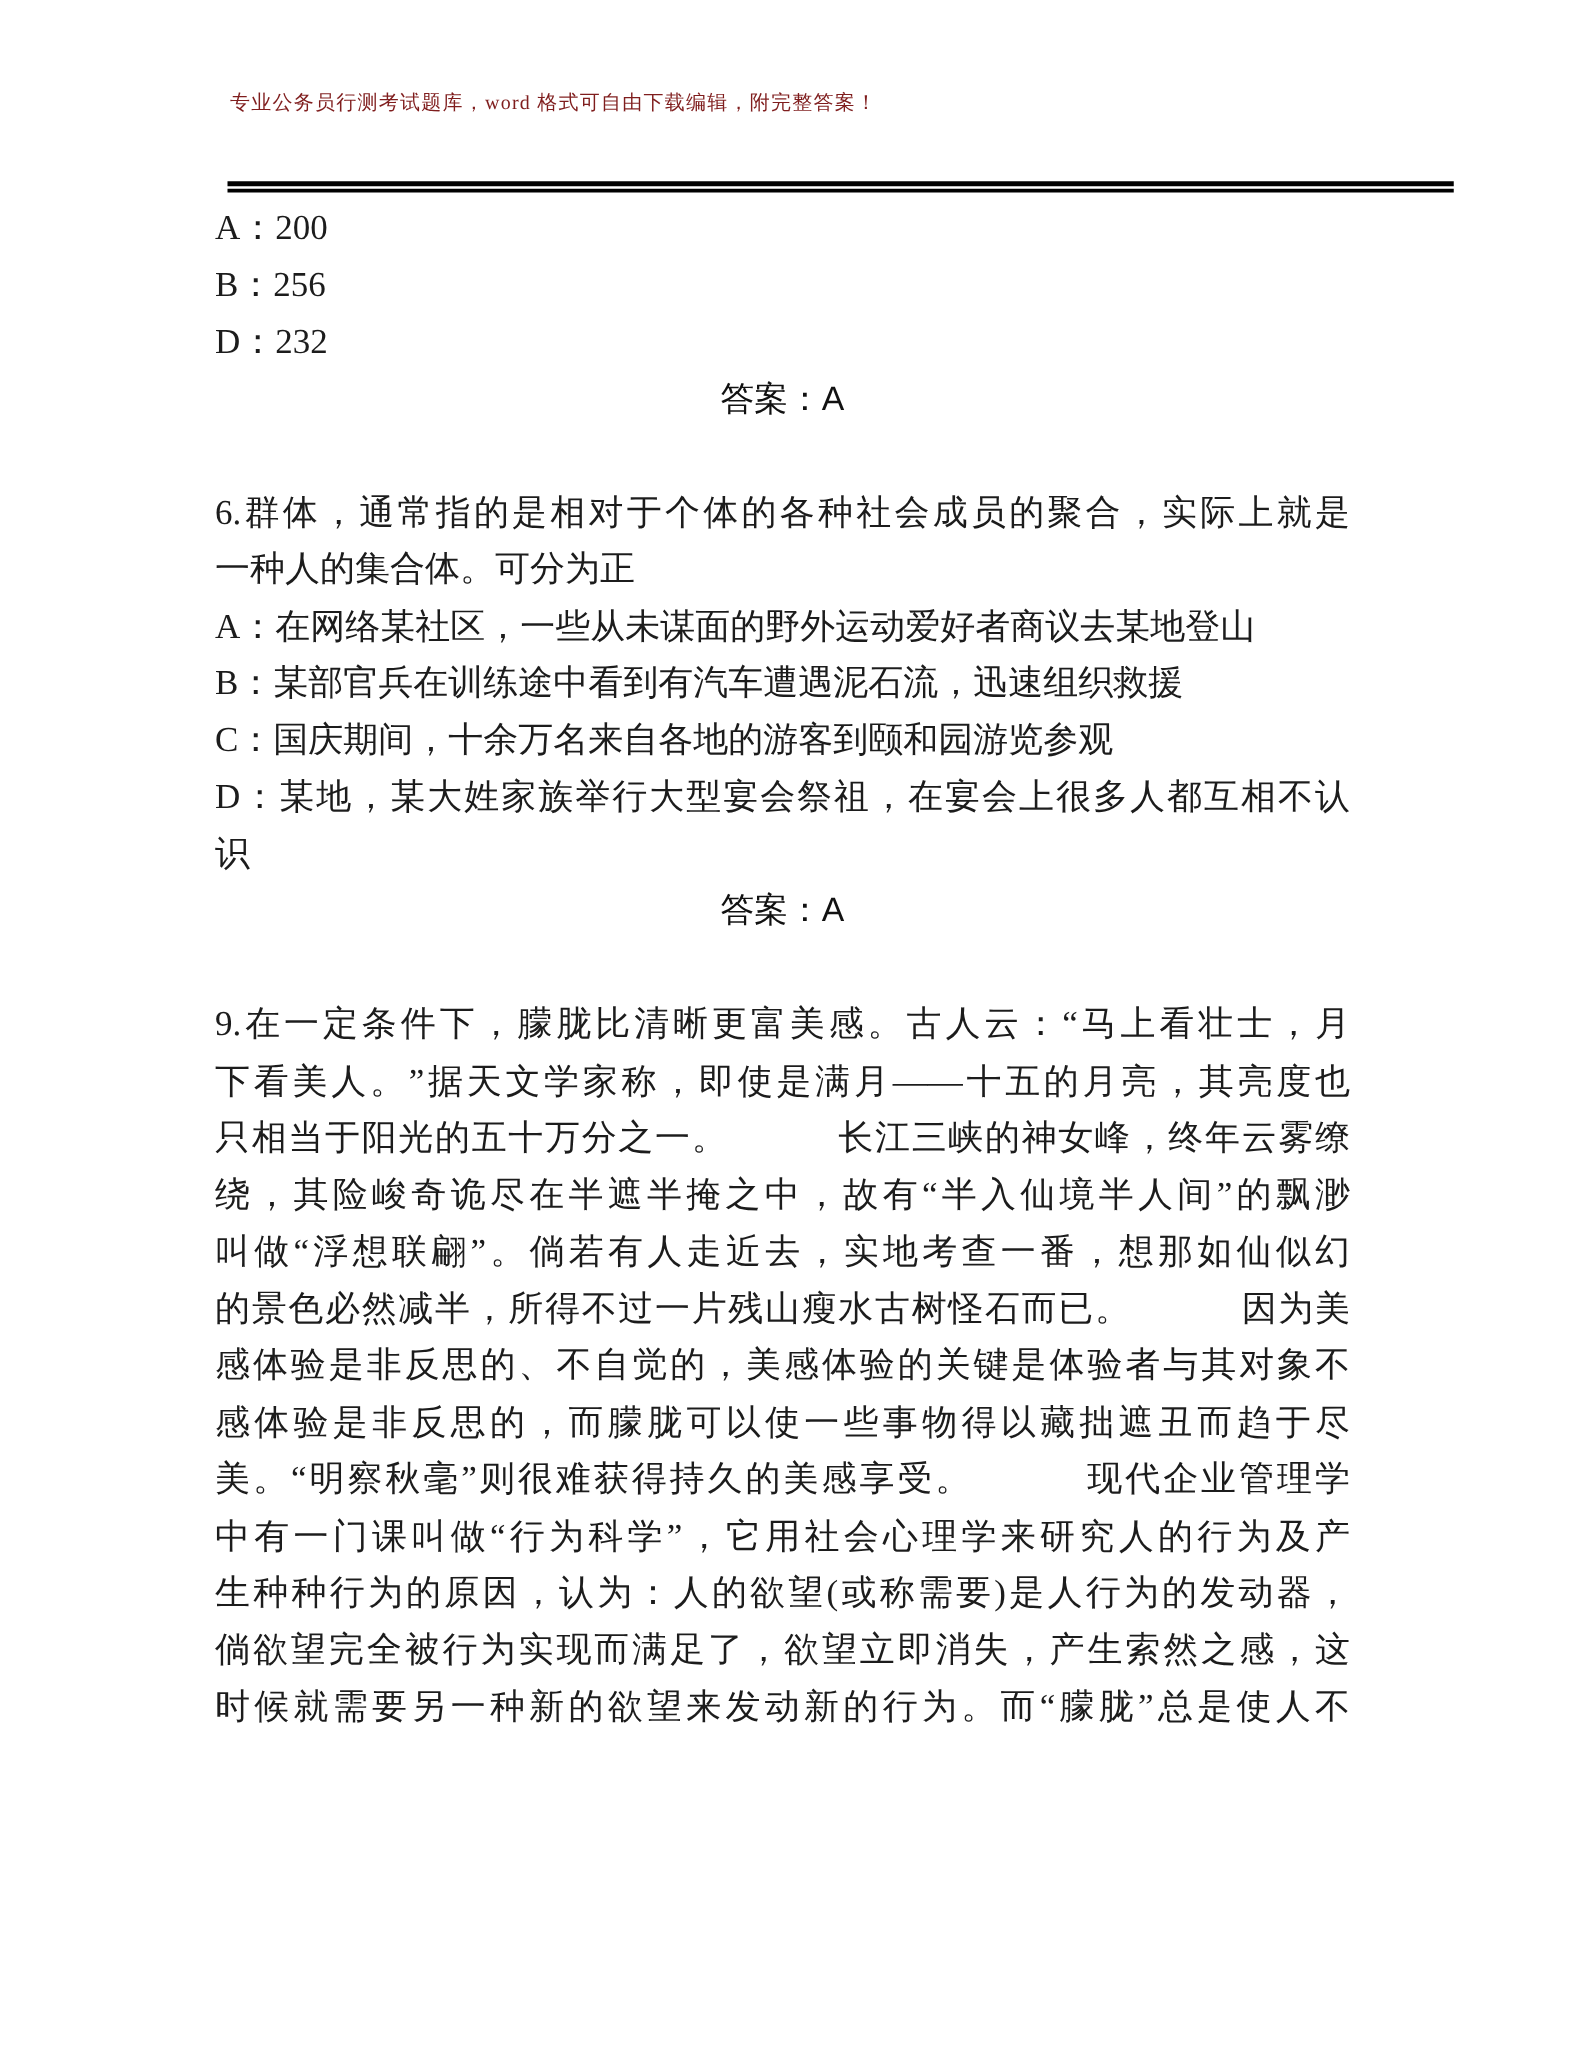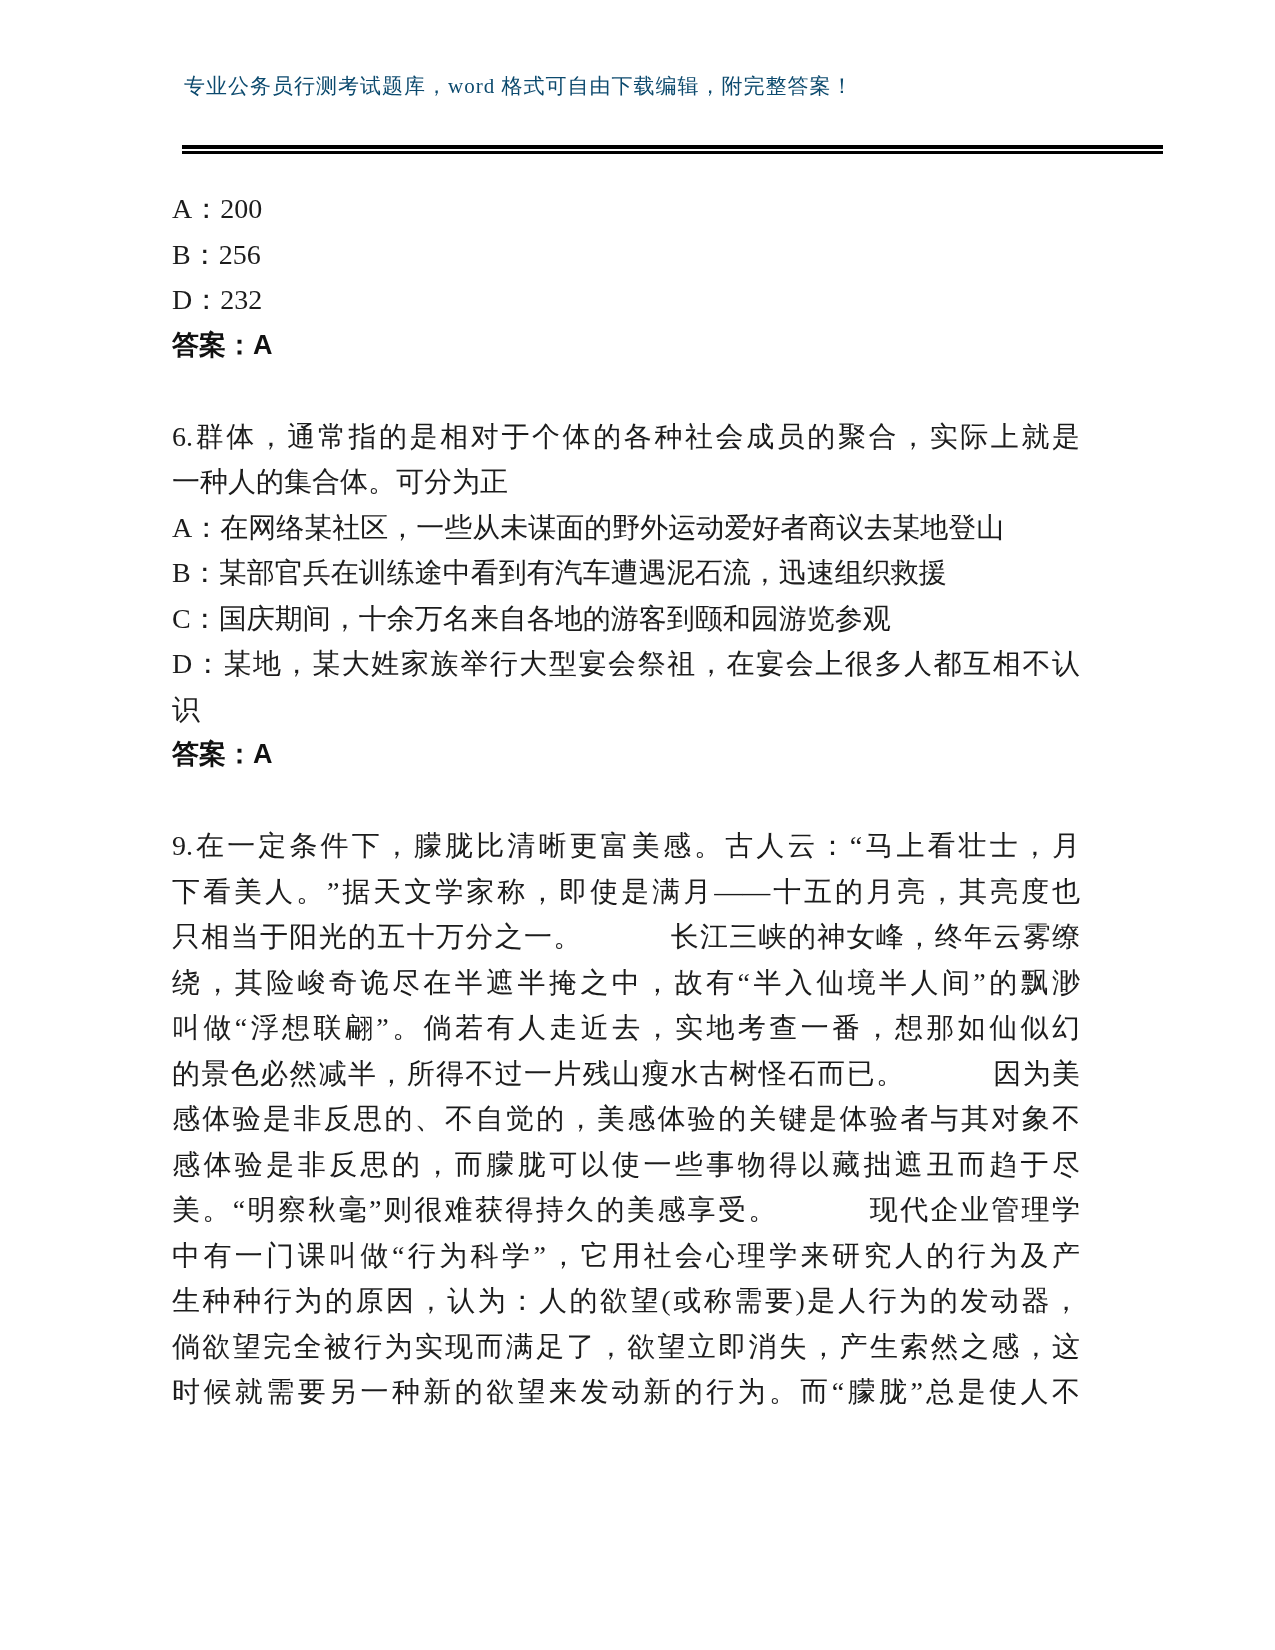--- a/index.html
+++ b/index.html
@@ -7,44 +7,45 @@
     width: 1275px; height: 1650px;
     background: #ffffff;
     position: relative;
     font-family: "Liberation Serif", "DejaVu Serif", serif;
     color: #1c1c1c;
     overflow: hidden;
   }
   .page { position: absolute; inset: 0; background: #fff; }
   .doc-header {
     position: absolute; left: 184px; top: 72px;
-    font-size: 21px; letter-spacing: 1px; color: #0c4a6e;
+    font-size: 16px; letter-spacing: 1px; color: #7f1d1d;
     white-space: nowrap;
   }
   .header-rule {
     position: absolute; left: 182px; top: 145px;
     width: 981px; height: 2px;
     border-top: 4px solid #000;
     border-bottom: 3px solid #000;
   }
   .doc-body {
     position: absolute; left: 172px; top: 160px; width: 908px;
-    font-size: 28px; line-height: 45.5px; margin-top: 26px;
+    font-size: 28px; line-height: 45.5px;
   }
   .line { height: 45.5px; overflow: hidden; white-space: nowrap; }
   .line.j {
     white-space: normal;
     text-align: justify;
     text-align-last: justify;
   }
   .line.ans {
     font-family: "Liberation Sans", "DejaVu Sans", sans-serif;
-    font-weight: bold;
+    font-weight: normal;
     font-size: 27px;
     color: #111;
+    text-align: center;
   }
   .line.blank {  }
 </style>
 </head>
 <body>
 
 <div class="page">
 
   <div class="doc-header">专业公务员行测考试题库，word 格式可自由下载编辑，附完整答案！</div>
 

